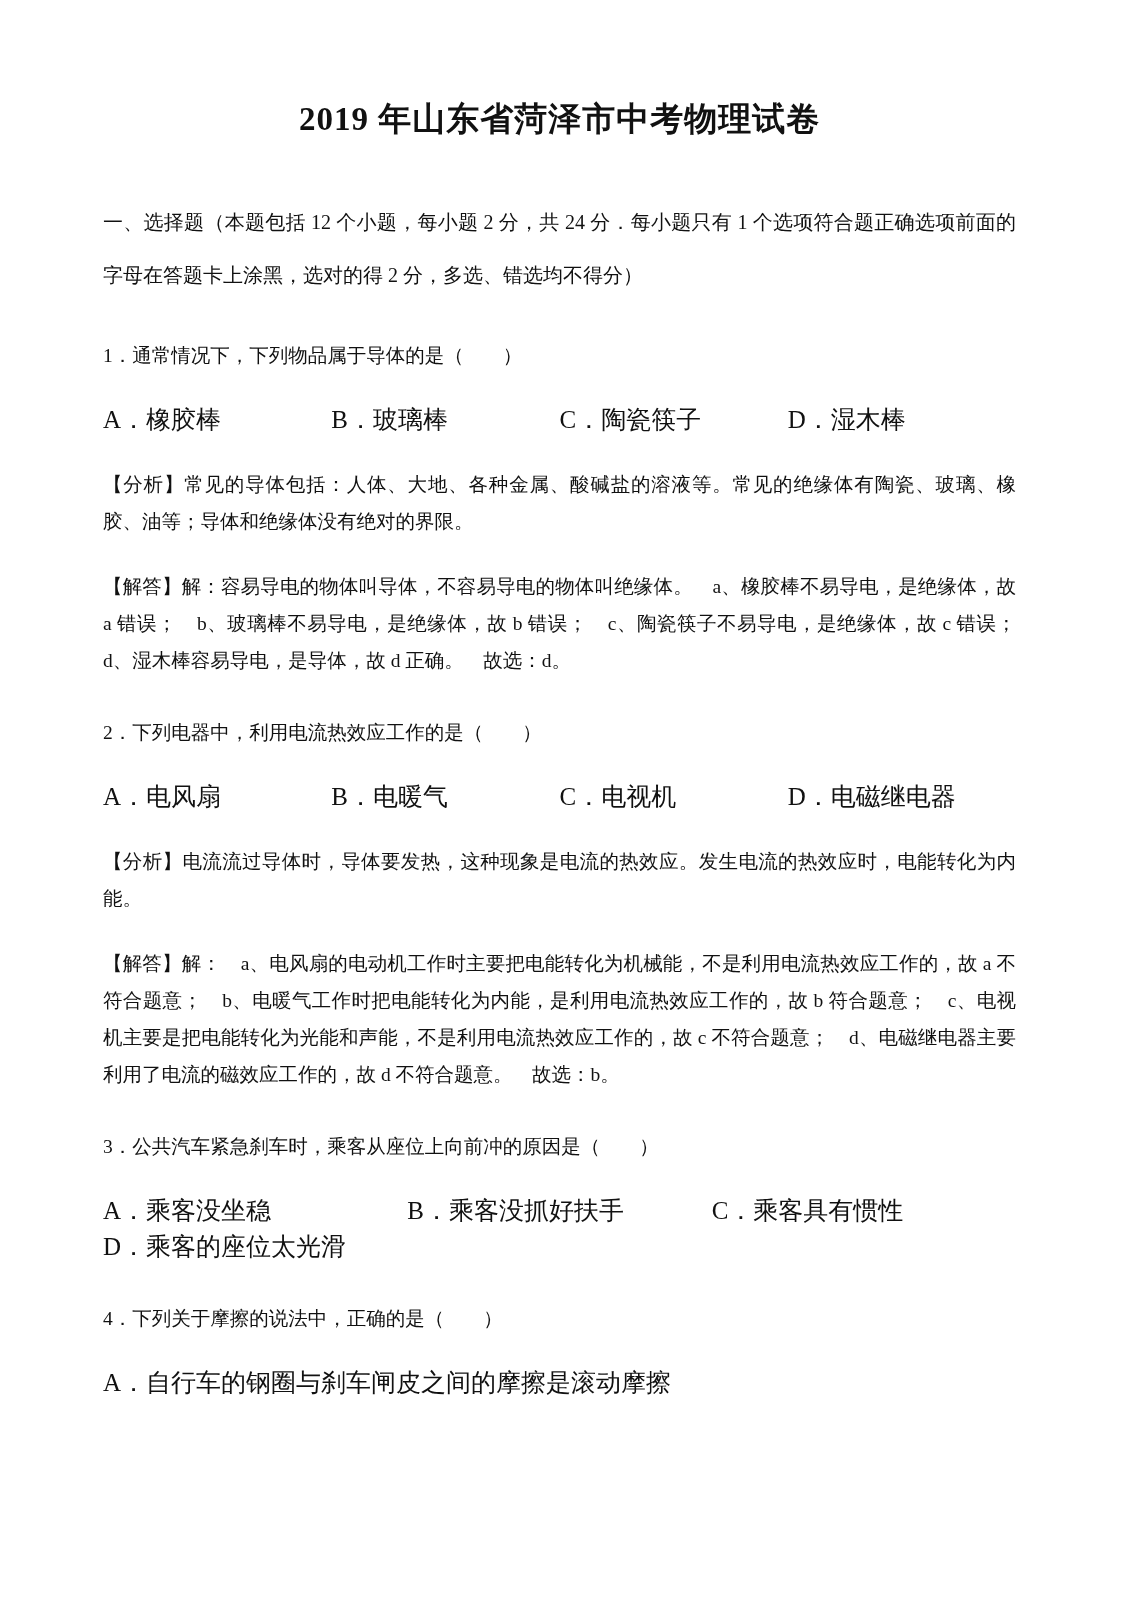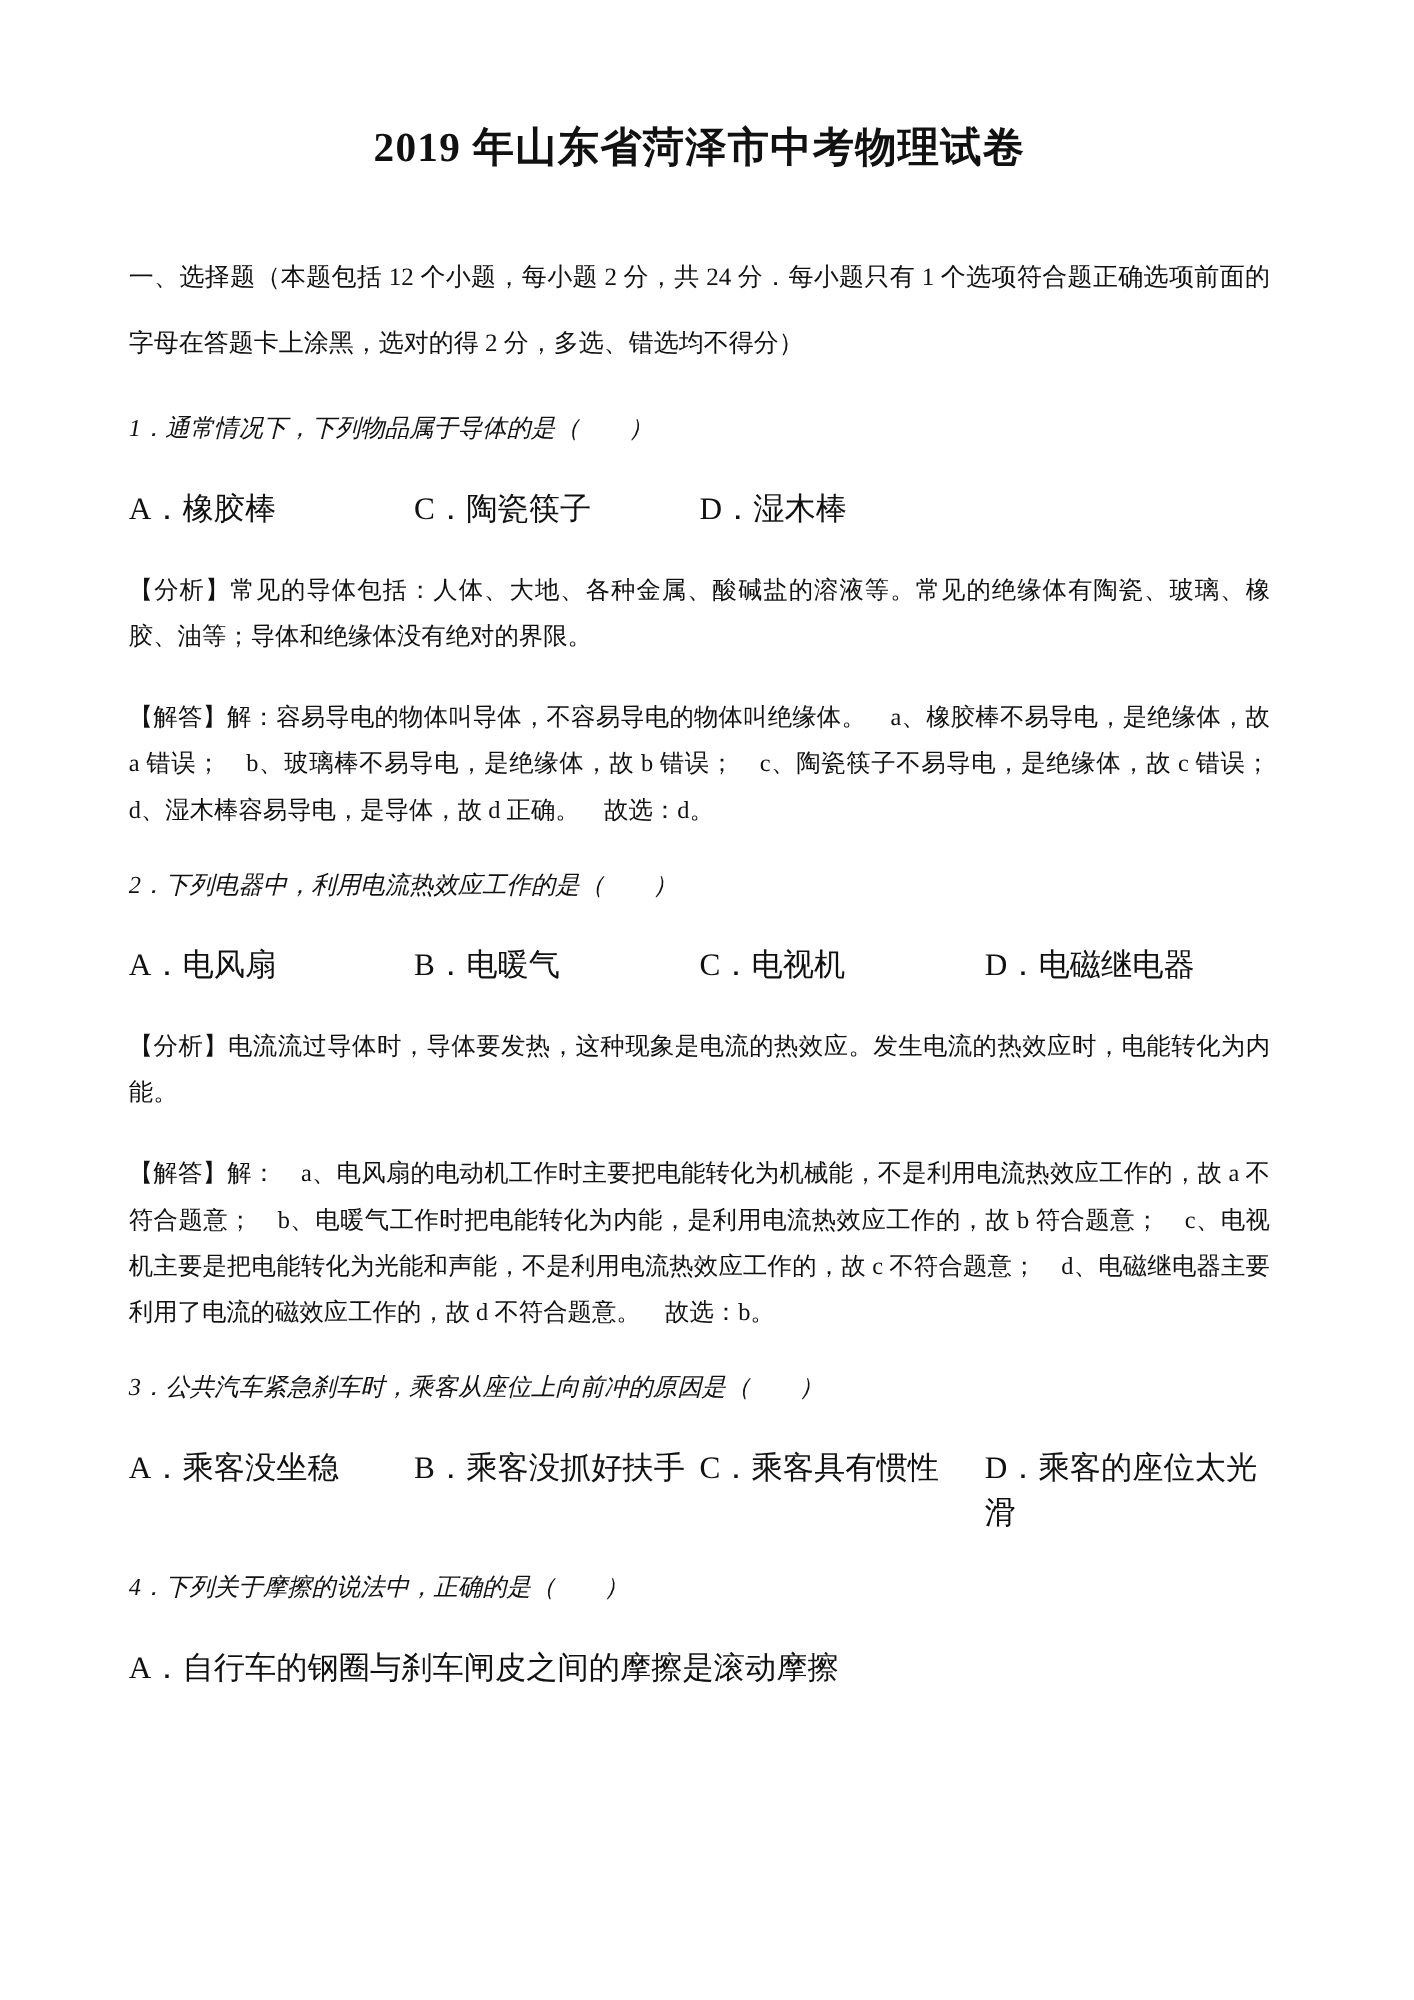--- a/index.html
+++ b/index.html
@@ -38,31 +38,30 @@
   }
   .question {
     margin: 20px 0 0 0;
   }
   .q-text {
     margin: 28px 0 0 0;
     font-size: 19.5px;
     line-height: 36px;
   }
   .question > .q-text:first-child {
-    margin-top: 24px;
-    font-style: italic;
+    margin-top: 36px;
   }
   .options {
     display: grid;
     margin: 28px 0 0 0;
     font-size: 25px;
     line-height: 36px;
   }
   .cols-4 { grid-template-columns: repeat(4, 1fr); }
-  .cols-2 { grid-template-columns: repeat(4, 1fr); }
+  .cols-2 { grid-template-columns: repeat(3, 1fr); }
   .cols-1 { grid-template-columns: 1fr; }
   .para {
     margin: 28px 0 0 0;
     font-size: 19.5px;
     line-height: 37px;
     text-align: justify;
   }
 </style>
 </head>
 <body>
@@ -70,20 +69,21 @@
 <div class="page">
 
   <h1 class="doc-title">2019 年山东省菏泽市中考物理试卷</h1>
 
   <p class="section-heading">一、选择题（本题包括 12 个小题，每小题 2 分，共 24 分．每小题只有 1 个选项符合题正确选项前面的字母在答题卡上涂黑，选对的得 2 分，多选、错选均不得分）</p>
 
   <section class="question">
     <p class="q-text">1．通常情况下，下列物品属于导体的是（　　）</p>
     <div class="options cols-4">
       <span class="option">A．橡胶棒</span>
+      <span class="option">B．玻璃棒</span>
       <span class="option">C．陶瓷筷子</span>
       <span class="option">D．湿木棒</span>
     </div>
     <p class="para">【分析】常见的导体包括：人体、大地、各种金属、酸碱盐的溶液等。常见的绝缘体有陶瓷、玻璃、橡胶、油等；导体和绝缘体没有绝对的界限。</p>
     <p class="para">【解答】解：容易导电的物体叫导体，不容易导电的物体叫绝缘体。　a、橡胶棒不易导电，是绝缘体，故 a 错误；　b、玻璃棒不易导电，是绝缘体，故 b 错误；　c、陶瓷筷子不易导电，是绝缘体，故 c 错误；　d、湿木棒容易导电，是导体，故 d 正确。　故选：d。</p>
   </section>
 
   <section class="question">
     <p class="q-text">2．下列电器中，利用电流热效应工作的是（　　）</p>
     <div class="options cols-4">

